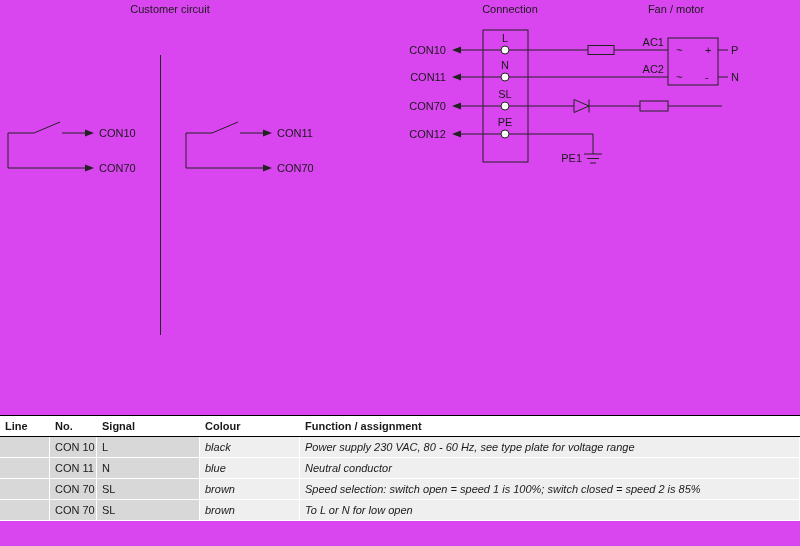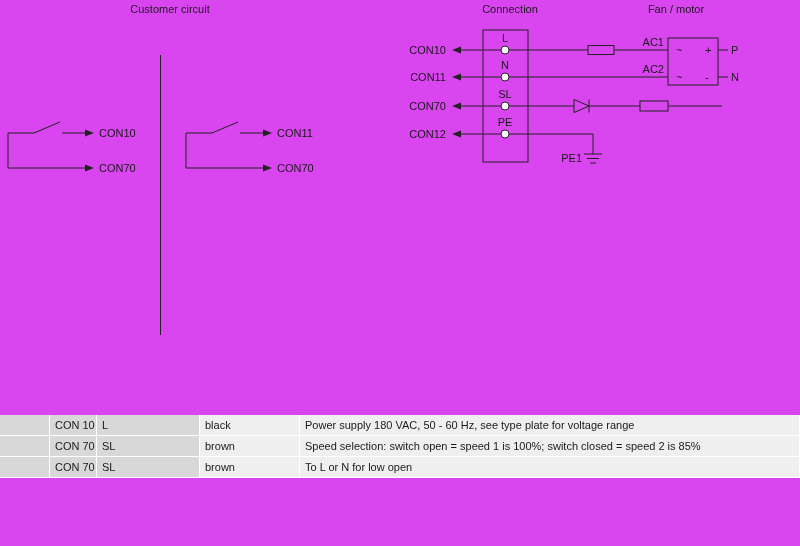--- a/index.html
+++ b/index.html
@@ -17,21 +17,21 @@
 
   table.conn { position:absolute; top:415px; left:0; width:800px;
                border-collapse:separate; border-spacing:0; table-layout:fixed;
                font-size:11px; color:#1a1a1a; }
   table.conn th, table.conn td { padding:0 3px 0 5px; height:21px; vertical-align:middle;
                text-align:left; white-space:nowrap; overflow:hidden; }
   table.conn th { background:#fff; font-weight:bold; height:22px;
                border-top:1px solid #000; border-bottom:1px solid #000; }
   table.conn td { border-right:1px solid #fff; border-bottom:1px solid #fff; }
   td.c-line, td.c-no, td.c-signal { background:#d8d8d8; }
-  td.c-colour, td.c-func { background:#efefef; }
+  td.c-colour, td.c-func { background:#efefef;font-style:italic; }
 </style>
 </head>
 <body>
 
 <div class="page">
 
   <svg class="diagram" width="800" height="410" viewBox="0 0 800 410">
 
     <text x="170" y="13" text-anchor="middle">Customer circuit</text>
     <text x="510" y="13" text-anchor="middle">Connection</text>
@@ -124,26 +124,40 @@
 
   <table class="conn">
     <colgroup>
       <col style="width:50px">
         <col style="width:47px">
         <col style="width:103px">
         <col style="width:100px">
         <col style="width:500px">
     </colgroup>
     <tbody>
+        <tr>
+      <th>Line</th>
+      <th>No.</th>
+      <th>Signal</th>
+      <th>Colour</th>
+      <th>Function / assignment</th>
+    </tr>
     <tr>
       <td class="c-line"></td>
       <td class="c-no">CON 10</td>
       <td class="c-signal">L</td>
       <td class="c-colour">black</td>
-      <td class="c-func">Power supply 180 VAC, 50 - 60 Hz, see type plate for voltage range</td>
+      <td class="c-func">Power supply 230 VAC, 80 - 60 Hz, see type plate for voltage range</td>
+    </tr>
+    <tr>
+      <td class="c-line"></td>
+      <td class="c-no">CON 11</td>
+      <td class="c-signal">N</td>
+      <td class="c-colour">blue</td>
+      <td class="c-func">Neutral conductor</td>
     </tr>
     <tr>
       <td class="c-line"></td>
       <td class="c-no">CON 70</td>
       <td class="c-signal">SL</td>
       <td class="c-colour">brown</td>
       <td class="c-func">Speed selection: switch open = speed 1 is 100%; switch closed = speed 2 is 85%</td>
     </tr>
     <tr>
       <td class="c-line"></td>

